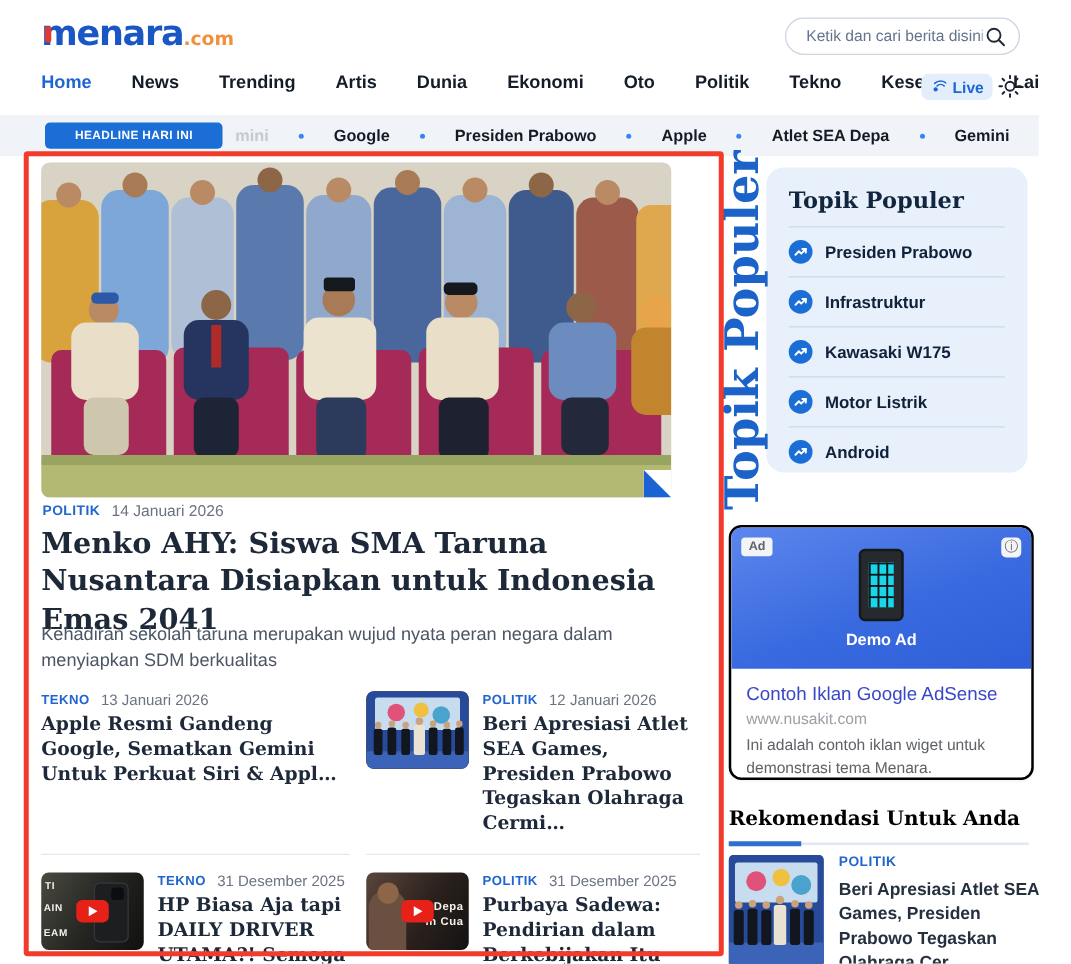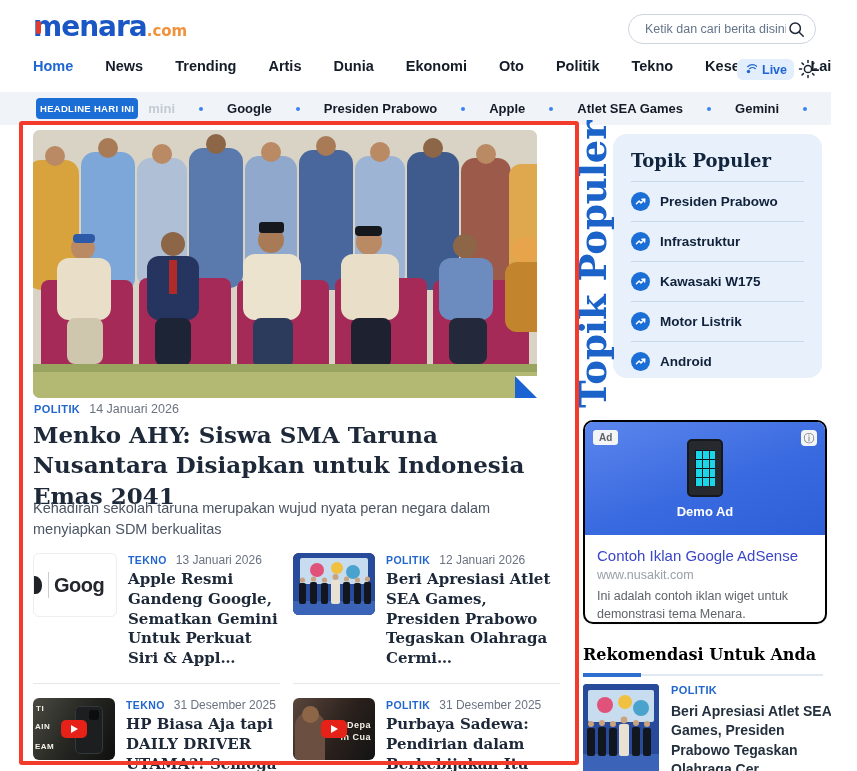--- a/index.html
+++ b/index.html
@@ -16,21 +16,21 @@
   .search-pill input::placeholder{color:#64748b;}
 
   .nav{position:absolute;left:33px;top:58px;display:flex;align-items:center;gap:32px;font-size:14.5px;font-weight:600;color:#141c28;}
   .nav a{text-decoration:none;color:#141c28;display:flex;align-items:center;gap:4px;cursor:pointer;}
   .nav a.active{color:#2066d2;}
   .live-pill{position:absolute;left:737px;top:59px;height:21px;padding:0 7px;background:#e3eefc;border-radius:6px;display:flex;align-items:center;gap:5px;color:#2066d2;font-size:12.5px;font-weight:700;}
   .theme-toggle{position:absolute;left:797px;top:58px;width:22px;height:22px;display:flex;align-items:center;justify-content:center;cursor:pointer;}
 
   
   .ticker{position:absolute;left:0;top:92px;width:857px;height:33px;background:#f0f4f8;display:flex;align-items:center;}
-  .ticker-badge{margin-left:36px;background:#1b6ed6;color:#fff;font-size:9.5px;font-weight:800;letter-spacing:.3px;padding:5px 4px;border-radius:4px;white-space:nowrap;}
+  .ticker-badge{margin-left:36px;background:#1b6ed6;color:#fff;font-size:9.5px;font-weight:800;letter-spacing:.3px;padding:5px 24px;border-radius:4px;white-space:nowrap;}
   .ticker-items{display:flex;align-items:center;gap:24px;margin-left:10px;font-size:13px;font-weight:600;color:#151b26;white-space:nowrap;overflow:hidden;}
   .ticker-items .faded{color:#c3cad3;}
   .tdot{width:4px;height:4px;border-radius:50%;background:#3b82f6;flex:0 0 auto;}
 
   
   .annotation{position:absolute;left:19px;top:121px;width:552px;height:636px;border:4px solid #f23b2b;border-radius:3px;z-index:60;pointer-events:none;}
 
   
   .hero-img{position:absolute;left:33px;top:130px;width:504px;height:268px;border-radius:7px;overflow:hidden;background:#d9d2c2;}
   .hero-img svg{display:block;}
@@ -163,21 +163,21 @@
     <span class="ticker-badge">HEADLINE HARI INI</span>
     <div class="ticker-items">
       <span class="faded">mini</span>
       <span class="tdot"></span>
       <span>Google</span>
       <span class="tdot"></span>
       <span>Presiden Prabowo</span>
       <span class="tdot"></span>
       <span>Apple</span>
       <span class="tdot"></span>
-      <span>Atlet SEA Games</span>
+      <span>Atlet SEA Depa</span>
       <span class="tdot"></span>
       <span>Gemini</span>
       <span class="tdot"></span>
       <span>Google</span>
     </div>
   </div>
 
   <div class="hero-img">
     <svg width="504" height="268" viewBox="0 0 504 268">
       <rect width="504" height="268" fill="#d8d3c4"></rect>
@@ -250,27 +250,20 @@
     <span class="tag">POLITIK</span>
     <span class="date">14 Januari 2026</span>
   </div>
   <h1 class="hero-title">Menko AHY: Siswa SMA Taruna Nusantara Disiapkan untuk Indonesia Emas 2041</h1>
   <p class="hero-excerpt">Kehadiran sekolah taruna merupakan wujud nyata peran negara dalam menyiapkan SDM berkualitas</p>
 
   <div class="grid">
 
     <div class="gcell">
       <article class="gitem">
-        <div class="thumb white">
-          <div class="goog-wrap">
-            <span class="apple-blob"></span>
-            <span class="goog-bar"></span>
-            <span class="goog-text">Goog</span>
-          </div>
-        </div>
         <div class="ginfo">
           <div class="meta-row">
               <span class="tag">TEKNO</span>
               <span class="date">13 Januari 2026</span>
             </div>
           <h3 class="gtitle">Apple Resmi Gandeng Google, Sematkan Gemini Untuk Perkuat Siri &amp; Appl…</h3>
         </div>
       </article>
     </div>
 

